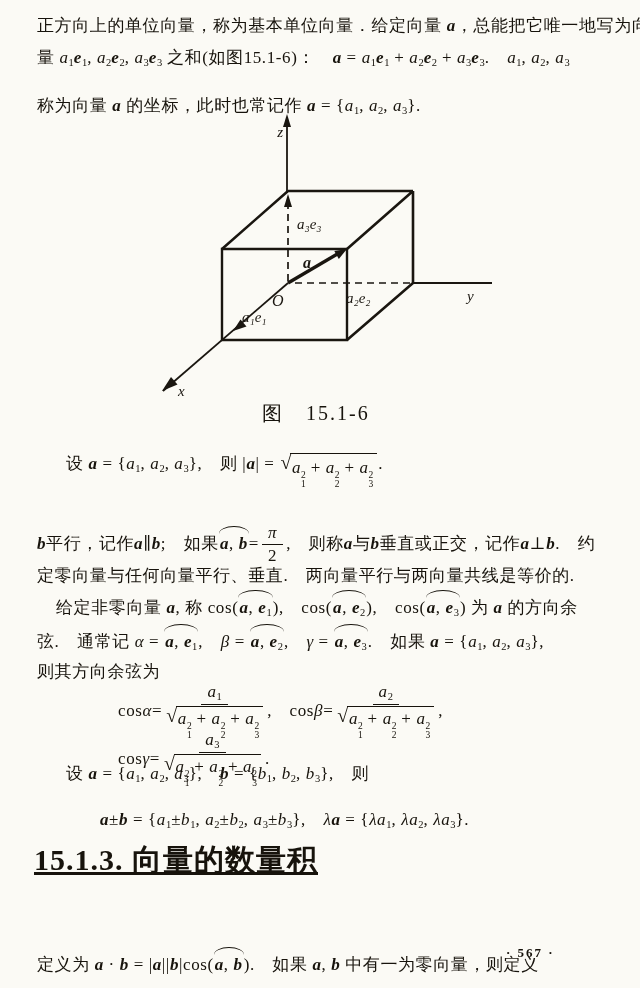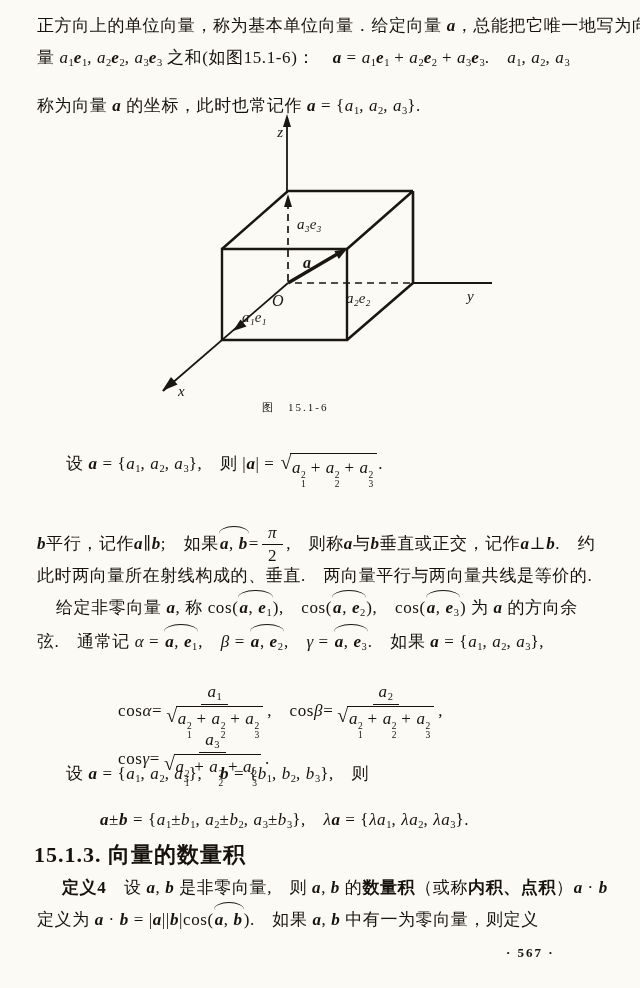--- a/index.html
+++ b/index.html
@@ -25,24 +25,25 @@
     border-radius:50% 50% 0 0 / 100% 100% 0 0;
   }
   .frac{display:inline-flex;flex-direction:column;align-items:center;
         vertical-align:middle;margin:0 3px;line-height:1.15;}
   .fn{display:block;border-bottom:1.6px solid #17130c;padding:0 6px 1px;}
   .fd{display:block;padding-top:1px;}
   .sqrt{display:inline-flex;align-items:flex-start;margin:0 1px;}
   .rad{font-size:20px;line-height:1;font-style:normal;margin-top:-1px;}
   .vinc{border-top:1.6px solid #17130c;padding:2px 4px 0 2px;margin-left:-2px;}
   .heading{
-    position:absolute;font-size:22px;font-weight:bold;letter-spacing:1px;
+    position:absolute;font-size:30px;font-weight:bold;letter-spacing:1px;
     white-space:nowrap;
+    text-decoration:underline;
   }
-  .caption{position:absolute;font-size:11px;letter-spacing:2px;white-space:nowrap;}
+  .caption{position:absolute;font-size:20px;letter-spacing:2px;white-space:nowrap;}
   .pagenum{position:absolute;font-size:13px;font-weight:bold;letter-spacing:2px;}
   .fig{position:absolute;left:0;top:110px;}
   svg text{font-family:"Liberation Serif","DejaVu Serif",serif;}
 </style>
 </head>
 <body>
 
 <div class="page">
 
   <div class="line" style="left:37px;top:14px">正方向上的单位向量，称为基本单位向量．给定向量 <span class="vec">a</span>，总能把它唯一地写为向</div>
@@ -97,24 +98,25 @@
           </span> + <span class="it">a</span><span class="ss">
             <span>2</span>
             <span>3</span>
           </span></span>
       </span>.</div>
 
   <div class="line" style="left:37px;top:524px;height:40px;display:flex;align-items:center"><span class="vec">b</span> 平行，记作 <span class="vec">a</span>∥<span class="vec">b</span>;　如果 <span class="hat"><span class="vec">a</span>, <span class="vec">b</span></span> = <span class="frac">
         <span class="fn"><span class="it">π</span></span>
         <span class="fd">2</span>
       </span>,　则称 <span class="vec">a</span> 与 <span class="vec">b</span> 垂直或正交，记作 <span class="vec">a</span>⊥<span class="vec">b</span>.　约</div>
-  <div class="line" style="left:37px;top:564px">此时两向量所在射线构成的、垂直.　两向量平行与两向量共线是等价的.</div>
+  <div class="line" style="left:37px;top:564px">定零向量与任何向量平行、垂直.　两向量平行与两向量共线是等价的.</div>
 
   <div class="line" style="left:56px;top:596px">给定非零向量 <span class="vec">a</span>, 称 cos(<span class="hat"><span class="vec">a</span>, <span class="vec">e</span><sub>1</sub></span>),　cos(<span class="hat"><span class="vec">a</span>, <span class="vec">e</span><sub>2</sub></span>),　cos(<span class="hat"><span class="vec">a</span>, <span class="vec">e</span><sub>3</sub></span>) 为 <span class="vec">a</span> 的方向余</div>
   <div class="line" style="left:37px;top:630px">弦.　通常记 <span class="it">α</span> = <span class="hat"><span class="vec">a</span>, <span class="vec">e</span><sub>1</sub></span>,　<span class="it">β</span> = <span class="hat"><span class="vec">a</span>, <span class="vec">e</span><sub>2</sub></span>,　<span class="it">γ</span> = <span class="hat"><span class="vec">a</span>, <span class="vec">e</span><sub>3</sub></span>.　如果 <span class="vec">a</span> = {<span class="it">a</span><sub>1</sub>, <span class="it">a</span><sub>2</sub>, <span class="it">a</span><sub>3</sub>},</div>
+  <div class="line" style="left:37px;top:660px">则其方向余弦为</div>
 
   <div class="line" style="left:118px;top:682px;display:flex;align-items:center">cos <span class="it">α</span> = <span class="frac">
         <span class="fn"><span class="it">a</span><sub>1</sub></span>
         <span class="fd"><span class="sqrt">
             <span class="rad">√</span>
             <span class="vinc"><span class="it">a</span><span class="ss">
                 <span>2</span>
                 <span>1</span>
               </span> + <span class="it">a</span><span class="ss">
                 <span>2</span>
@@ -155,17 +157,16 @@
                 <span>3</span>
               </span></span>
           </span></span>
       </span>.</div>
 
   <div class="line" style="left:66px;top:762px">设 <span class="vec">a</span> = {<span class="it">a</span><sub>1</sub>, <span class="it">a</span><sub>2</sub>, <span class="it">a</span><sub>3</sub>},　<span class="vec">b</span> = {<span class="it">b</span><sub>1</sub>, <span class="it">b</span><sub>2</sub>, <span class="it">b</span><sub>3</sub>},　则</div>
   <div class="line" style="left:100px;top:808px"><span class="vec">a</span>±<span class="vec">b</span> = {<span class="it">a</span><sub>1</sub>±<span class="it">b</span><sub>1</sub>, <span class="it">a</span><sub>2</sub>±<span class="it">b</span><sub>2</sub>, <span class="it">a</span><sub>3</sub>±<span class="it">b</span><sub>3</sub>},　<span class="it">λ</span><span class="vec">a</span> = {<span class="it">λa</span><sub>1</sub>, <span class="it">λa</span><sub>2</sub>, <span class="it">λa</span><sub>3</sub>}.</div>
 
   <div class="heading" style="left:34px;top:840px">15.1.3. 向量的数量积</div>
 
-  <div class="line" style="left:62px;top:876px"><span class="bt">定义4</span>　设 <span class="vec">a</span>, <span class="vec">b</span> 是非零向量,　则 <span class="vec">a</span>, <span class="vec">b</span> 的<span class="bt">数量积</span>（或称<span class="bt">内积、点积</span>）<span class="vec">a</span> · <span class="vec">b</span></div>
-  <div class="line" style="left:37px;top:908px">定义为 <span class="vec">a</span> · <span class="vec">b</span> = |<span class="vec">a</span>||<span class="vec">b</span>|cos(<span class="hat"><span class="vec">a</span>, <span class="vec">b</span></span>).　如果 <span class="vec">a</span>, <span class="vec">b</span> 中有一为零向量，则定义</div>
+  <div class="line" style="left:37px;top:953px">定义为 <span class="vec">a</span> · <span class="vec">b</span> = |<span class="vec">a</span>||<span class="vec">b</span>|cos(<span class="hat"><span class="vec">a</span>, <span class="vec">b</span></span>).　如果 <span class="vec">a</span>, <span class="vec">b</span> 中有一为零向量，则定义</div>
 
   <div class="pagenum" style="left:506px;top:945px">· 567 ·</div>
 </div>
 
 </body></html>

